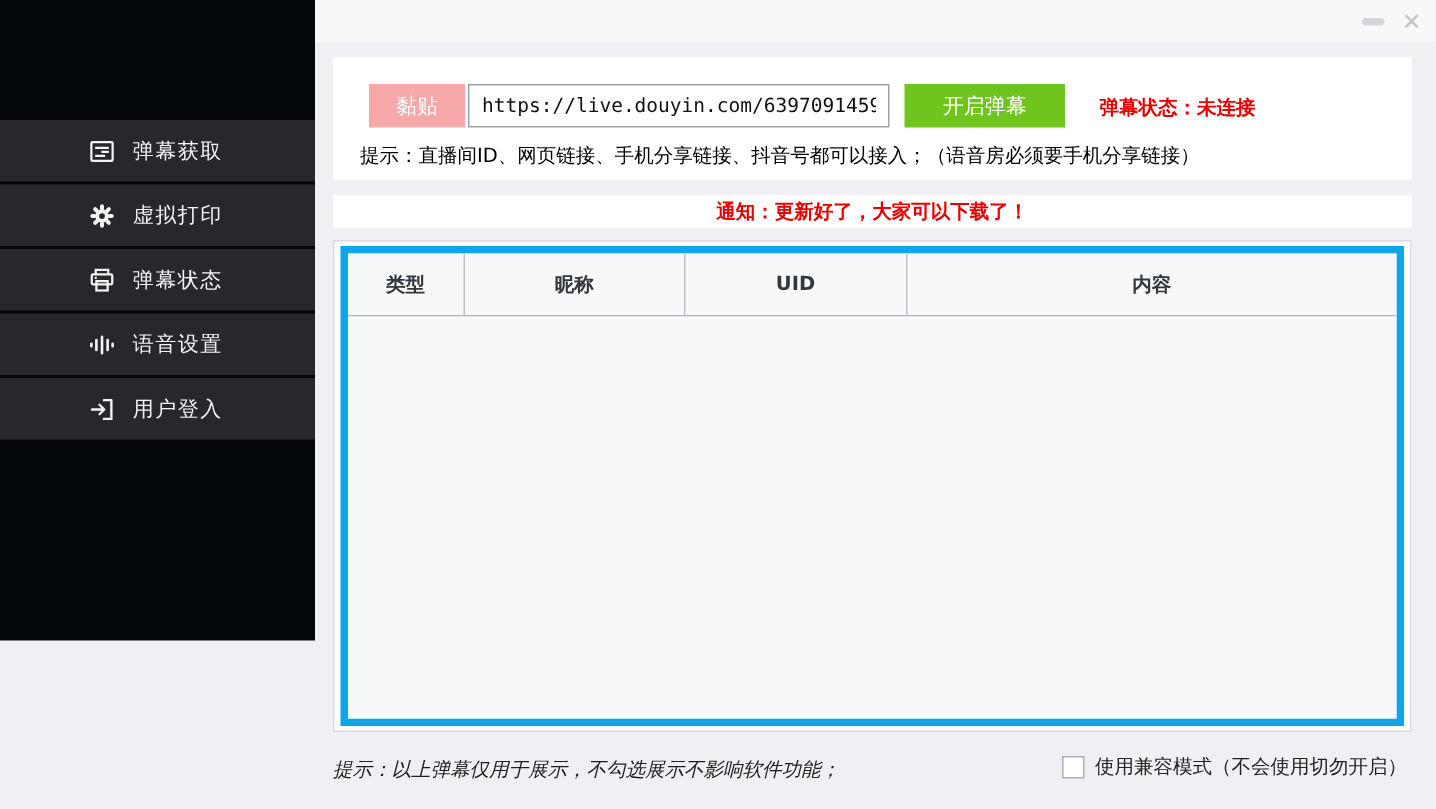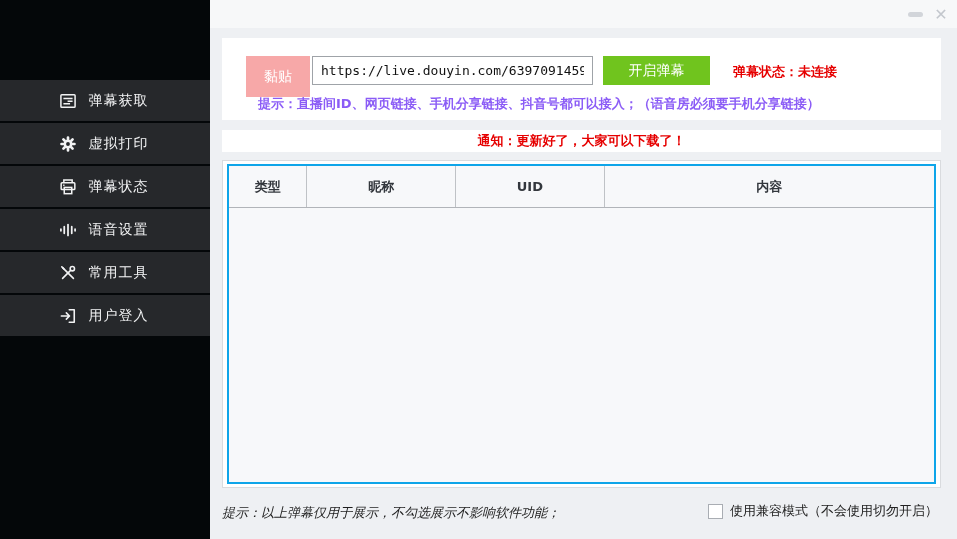--- a/index.html
+++ b/index.html
@@ -1,49 +1,49 @@
 <!DOCTYPE html>
 <html><head>
 <meta charset="utf-8">
 <style>
   * { margin:0; padding:0; box-sizing:border-box; }
   html,body { width:957px; height:539px; overflow:hidden; }
   body { font-family:"DejaVu Sans","Liberation Sans",sans-serif; background:#eef0f3; position:relative; }
 
   
-  .sidebar { position:absolute; left:0; top:0; width:210px; height:539px; background:#040709; }
+  .sidebar { position:absolute; left:0; top:0; width:210px; height:427px; background:#040709; }
   .menu { position:absolute; top:80px; left:0; width:210px; }
   .menu-item { height:41px; margin-bottom:2px; background:#26282b; display:flex; align-items:center; justify-content:center; gap:11px; cursor:pointer; }
   .menu-item .mi-label { color:#f2f3f4; font-size:14px; letter-spacing:1px; white-space:nowrap; width:64px; }
   .mi-icon { width:20px; height:20px; display:flex; align-items:center; justify-content:center; flex:0 0 20px; }
   .mi-icon svg { width:20px; height:20px; }
 
   
   .main { position:absolute; left:210px; top:0; width:747px; height:539px; background:#eef0f3; }
   .titlebar { position:absolute; left:0; top:0; width:747px; height:28px; background:#f7f8f9; }
   .win-btn { position:absolute; top:0; width:28px; height:28px; display:flex; align-items:center; justify-content:center; color:#c3c7cd; cursor:pointer; }
   .win-min { right:28px; }
   .win-min .dash { width:15px; height:5px; border-radius:3px; background:#d2d5da; }
   .win-close { right:2px; font-size:16px; font-weight:bold; }
 
   .card { position:absolute; background:#ffffff; }
   .card-top { left:12px; top:38px; width:719px; height:82px; }
 
-  .paste-btn { position:absolute; left:24px; top:18px; width:64px; height:41px; background:#f7a8a8; color:#ffffff; font-size:14px; border:none; display:flex; align-items:center; justify-content:center; cursor:pointer; }
+  .paste-btn { position:absolute; left:24px; top:18px; width:64px; height:29px; background:#f7a8a8; color:#ffffff; font-size:14px; border:none; display:flex; align-items:center; justify-content:center; cursor:pointer; }
   .url-input { position:absolute; left:90px; top:18px; width:281px; height:29px; border:1px solid #9fa3a8; background:#ffffff; font-family:"DejaVu Sans Mono","Liberation Mono",monospace; font-size:13px; color:#111; padding:0 8px; outline:none; }
   .start-btn { position:absolute; left:381px; top:18px; width:107px; height:29px; background:#70c41e; color:#ffffff; font-size:14px; border:none; display:flex; align-items:center; justify-content:center; cursor:pointer; }
   .status-text { position:absolute; left:511px; top:25px; color:#e60000; font-size:13px; font-weight:bold; white-space:nowrap; }
-  .tip-text { position:absolute; left:36px; top:57px; color:#8b5cf6; font-size:13px; font-weight:bold; white-space:nowrap; }
+  .tip-text { position:absolute; left:18px; top:57px; color:#000000; font-size:13px; font-weight:normal; white-space:nowrap; }
 
   .card-notice { left:12px; top:130px; width:719px; height:22px; display:flex; align-items:center; justify-content:center; }
   .notice-text { color:#e60000; font-size:13px; font-weight:bold; }
 
   
   .table-panel { position:absolute; left:12px; top:160px; width:719px; height:328px; background:#ffffff; border:1px solid #d9dbde; }
-  .dm-table { position:absolute; left:4px; top:3px; width:709px; height:320px; border:2px solid #0ea5e9; background:#f7f8fa; display:flex; flex-direction:column; }
+  .dm-table { position:absolute; left:4px; top:3px; width:709px; height:320px; border:5px solid #0ea5e9; background:#f7f8fa; display:flex; flex-direction:column; }
   .dm-head { display:flex; height:42px; border-bottom:1px solid #b1b4b9; background:#f7f8fa; }
   .dm-th { display:flex; align-items:center; justify-content:center; font-size:13px; font-weight:bold; color:#33373d; border-right:1px solid #bfc2c6; }
   .dm-th:last-child { border-right:none; }
   .th-type { width:11.1%; } .th-nick { width:21.1%; } .th-uid { width:21.1%; } .th-content { width:46.7%; }
   .dm-body { flex:1; background:#f7f8fa; }
 
   
   .footer-tip { position:absolute; left:12px; top:504px; color:#1d1d1d; font-size:13px; white-space:nowrap;font-style:italic; }
   .compat { position:absolute; right:19px; top:502px; display:flex; align-items:center; gap:7px; cursor:pointer; }
   .compat-box { width:15px; height:15px; background:#ffffff; border:1px solid #a9adb3; }
@@ -92,31 +92,20 @@
 
     <div class="menu-item">
       <span class="mi-icon">
         <svg viewBox="0 0 24 24" stroke="#f2f3f4" stroke-width="2.1" stroke-linecap="round">
           <path d="M3.5 11 V13 M7.5 8 V16 M12 5.5 V18.5 M16.5 8 V16 M20.5 11 V13"></path>
         </svg>
       </span>
       <span class="mi-label">语音设置</span>
     </div>
 
-    <div class="menu-item">
-      <span class="mi-icon">
-        <svg viewBox="0 0 24 24" fill="none" stroke="#f2f3f4" stroke-width="1.9" stroke-linecap="round">
-          <path d="M5.5 5.5 L18.5 18.5"></path>
-          <path d="M5.5 18.5 L14.5 9.5"></path>
-          <circle cx="17.2" cy="6.8" r="2.6"></circle>
-          <path d="M4.5 4.5 L7 7"></path>
-        </svg>
-      </span>
-      <span class="mi-label">常用工具</span>
-    </div>
 
 
     <div class="menu-item">
       <span class="mi-icon">
         <svg viewBox="0 0 24 24" fill="none" stroke="#f2f3f4" stroke-width="1.9" stroke-linecap="round" stroke-linejoin="round">
           <path d="M13.5 4.5 H19.5 V19.5 H13.5"></path>
           <path d="M4 12 H13.5 M10 8.2 L13.8 12 L10 15.8"></path>
         </svg>
       </span>
       <span class="mi-label">用户登入</span>

